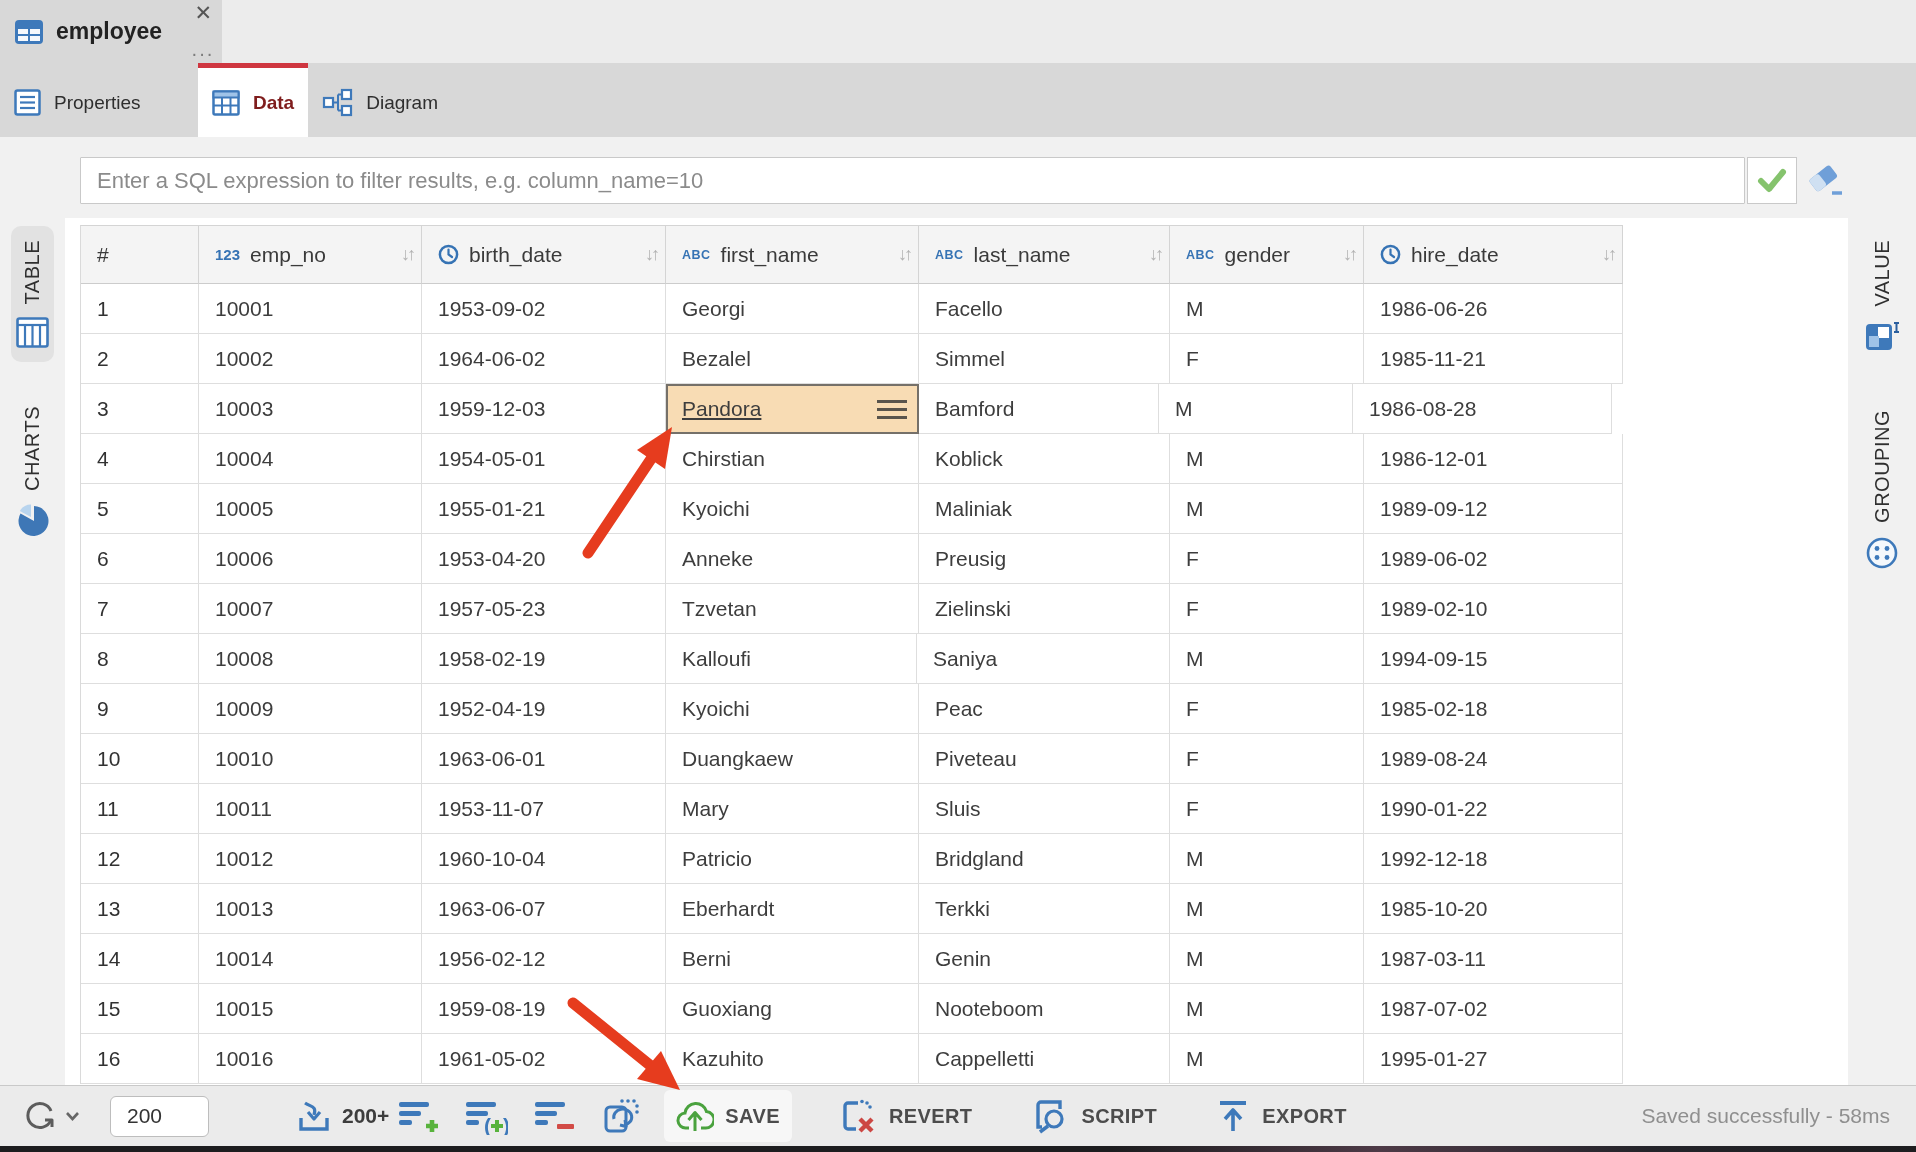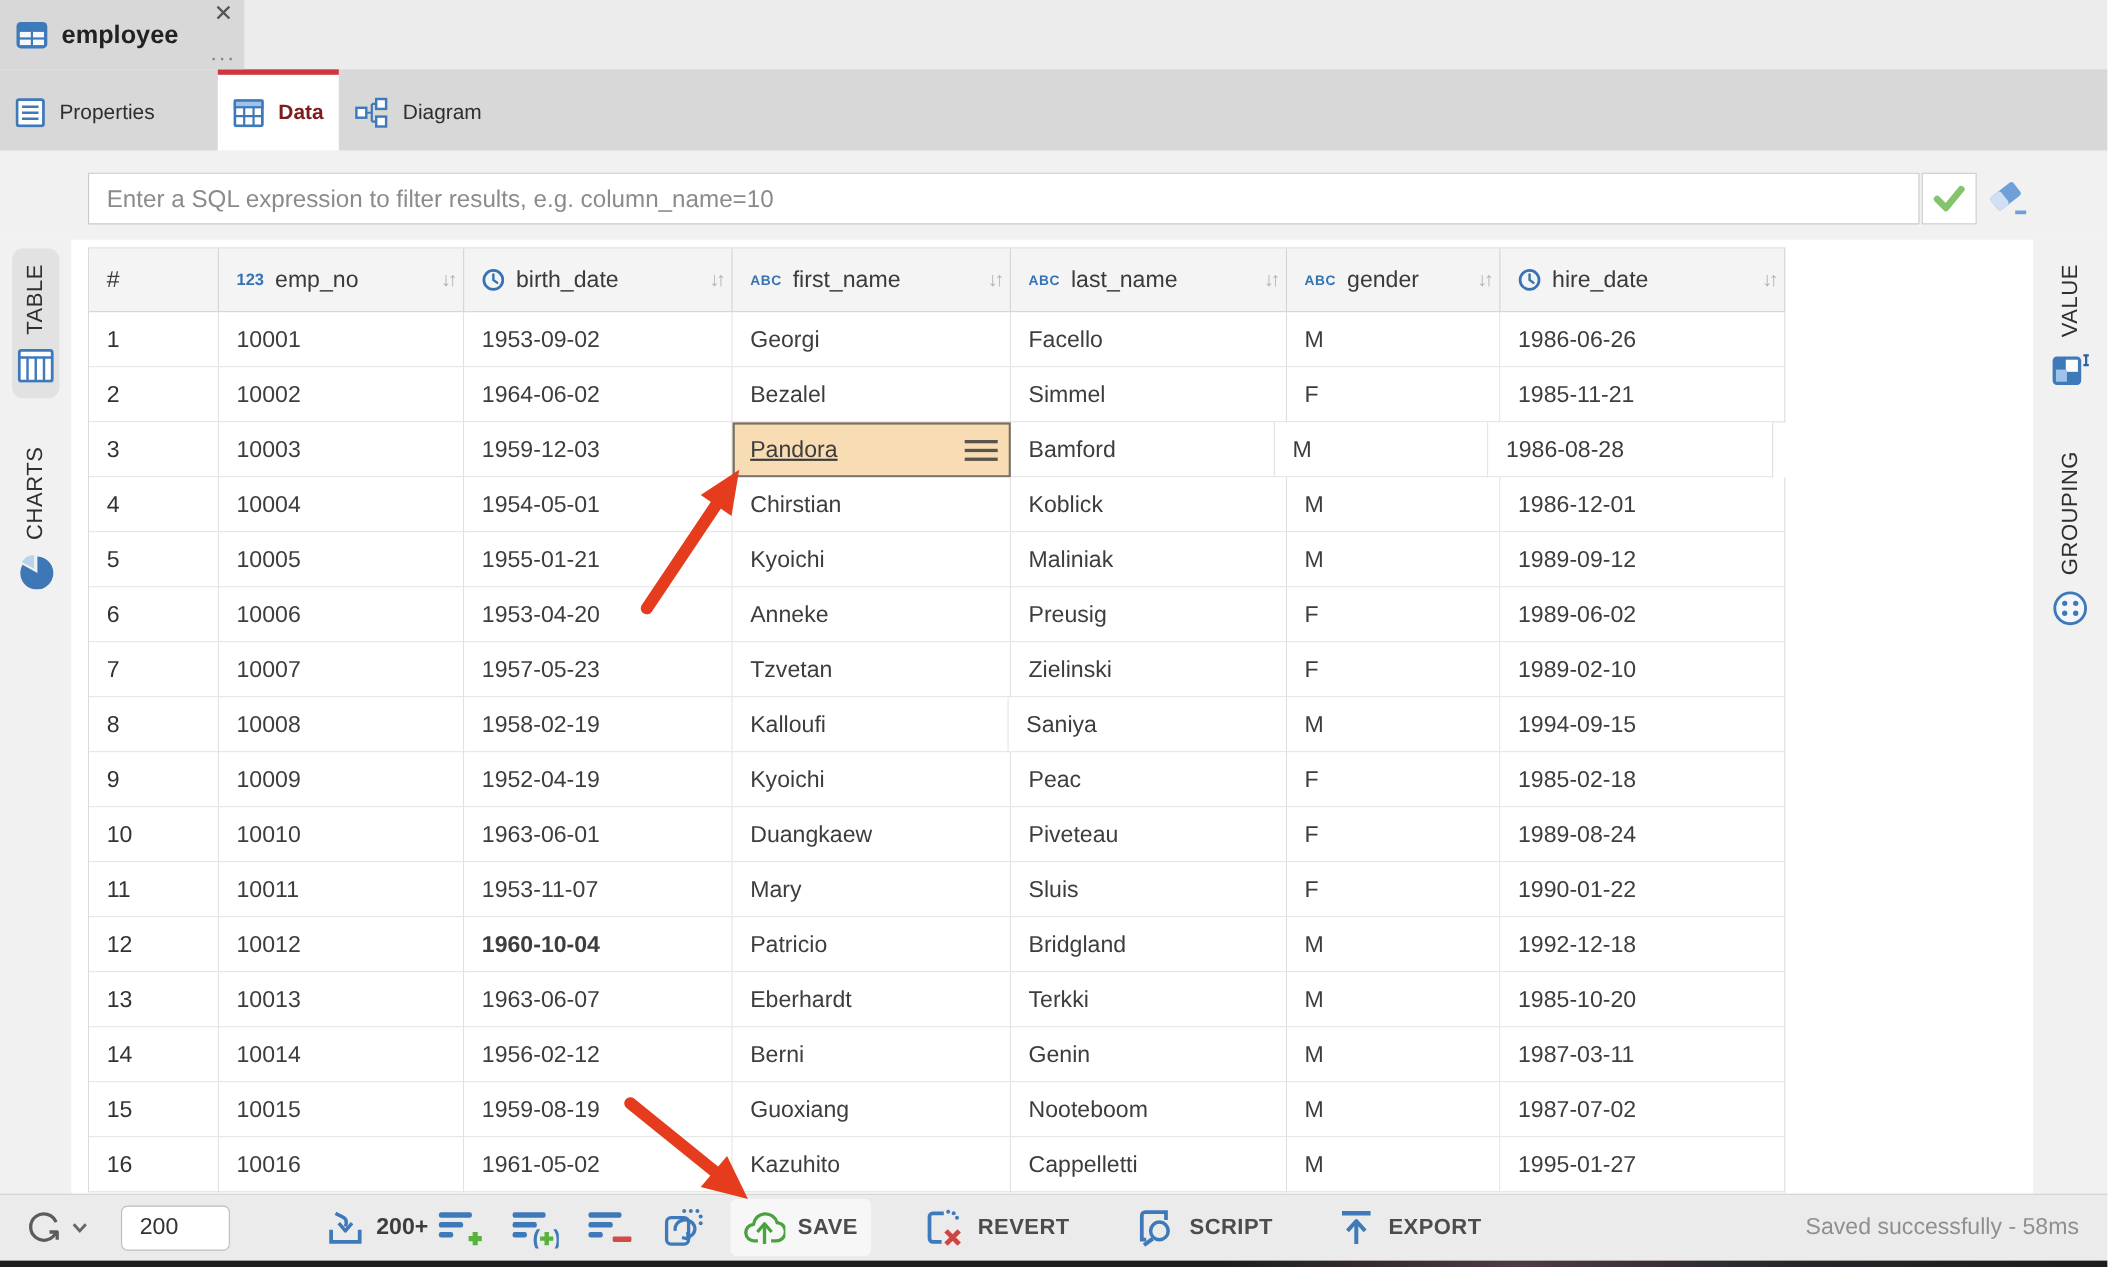--- a/index.html
+++ b/index.html
@@ -307,21 +307,21 @@
             <div class="tcell" style="width: 223px;">10011</div>
             <div class="tcell" style="width: 244px;">1953-11-07</div>
             <div class="tcell" style="width: 253px;">Mary</div>
             <div class="tcell" style="width: 251px;">Sluis</div>
             <div class="tcell" style="width: 194px;">F</div>
             <div class="tcell" style="width: 259px;">1990-01-22</div>
           </div>
           <div class="trow">
             <div class="tcell rown" style="width: 118px;">12</div>
             <div class="tcell" style="width: 223px;">10012</div>
-            <div class="tcell" style="width: 244px; font-weight: bold;">1960-10-04</div>
+            <div class="tcell" style="width: 244px;">1960-10-04</div>
             <div class="tcell" style="width: 253px;">Patricio</div>
             <div class="tcell" style="width: 251px;">Bridgland</div>
             <div class="tcell" style="width: 194px;">M</div>
             <div class="tcell" style="width: 259px;">1992-12-18</div>
           </div>
           <div class="trow">
             <div class="tcell rown" style="width: 118px;">13</div>
             <div class="tcell" style="width: 223px;">10013</div>
             <div class="tcell" style="width: 244px;">1963-06-07</div>
             <div class="tcell" style="width: 253px;">Eberhardt</div>

